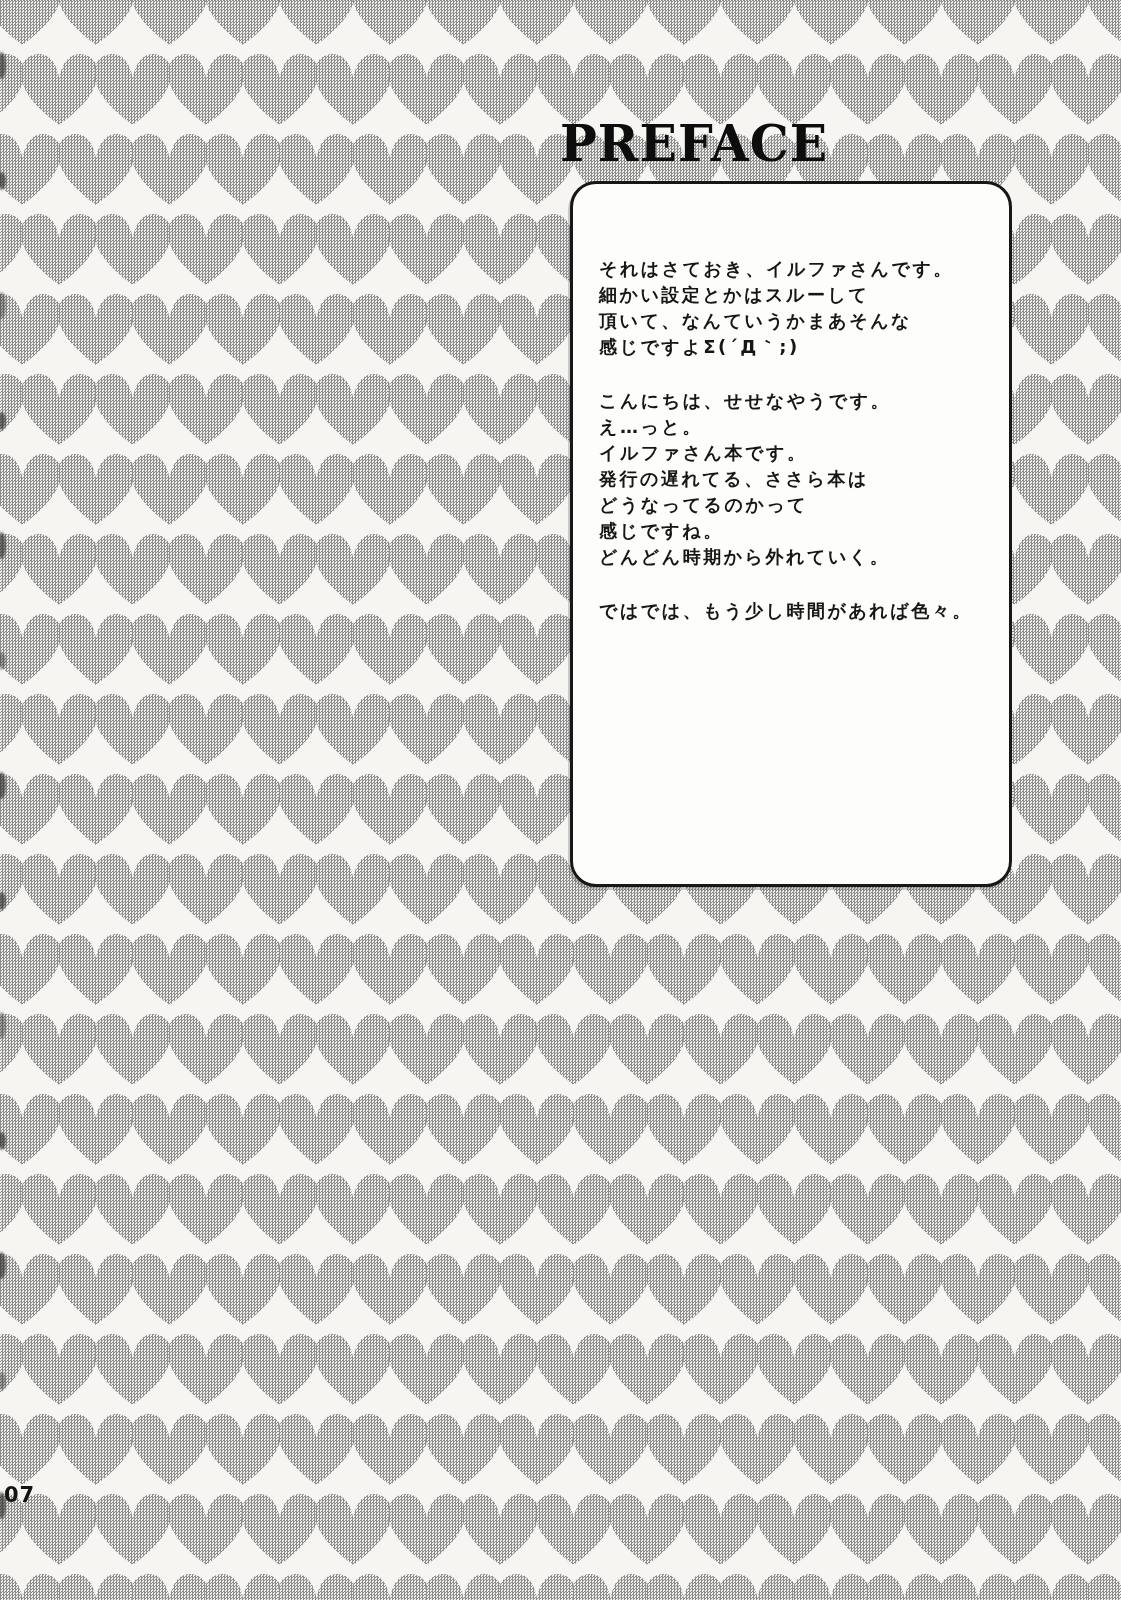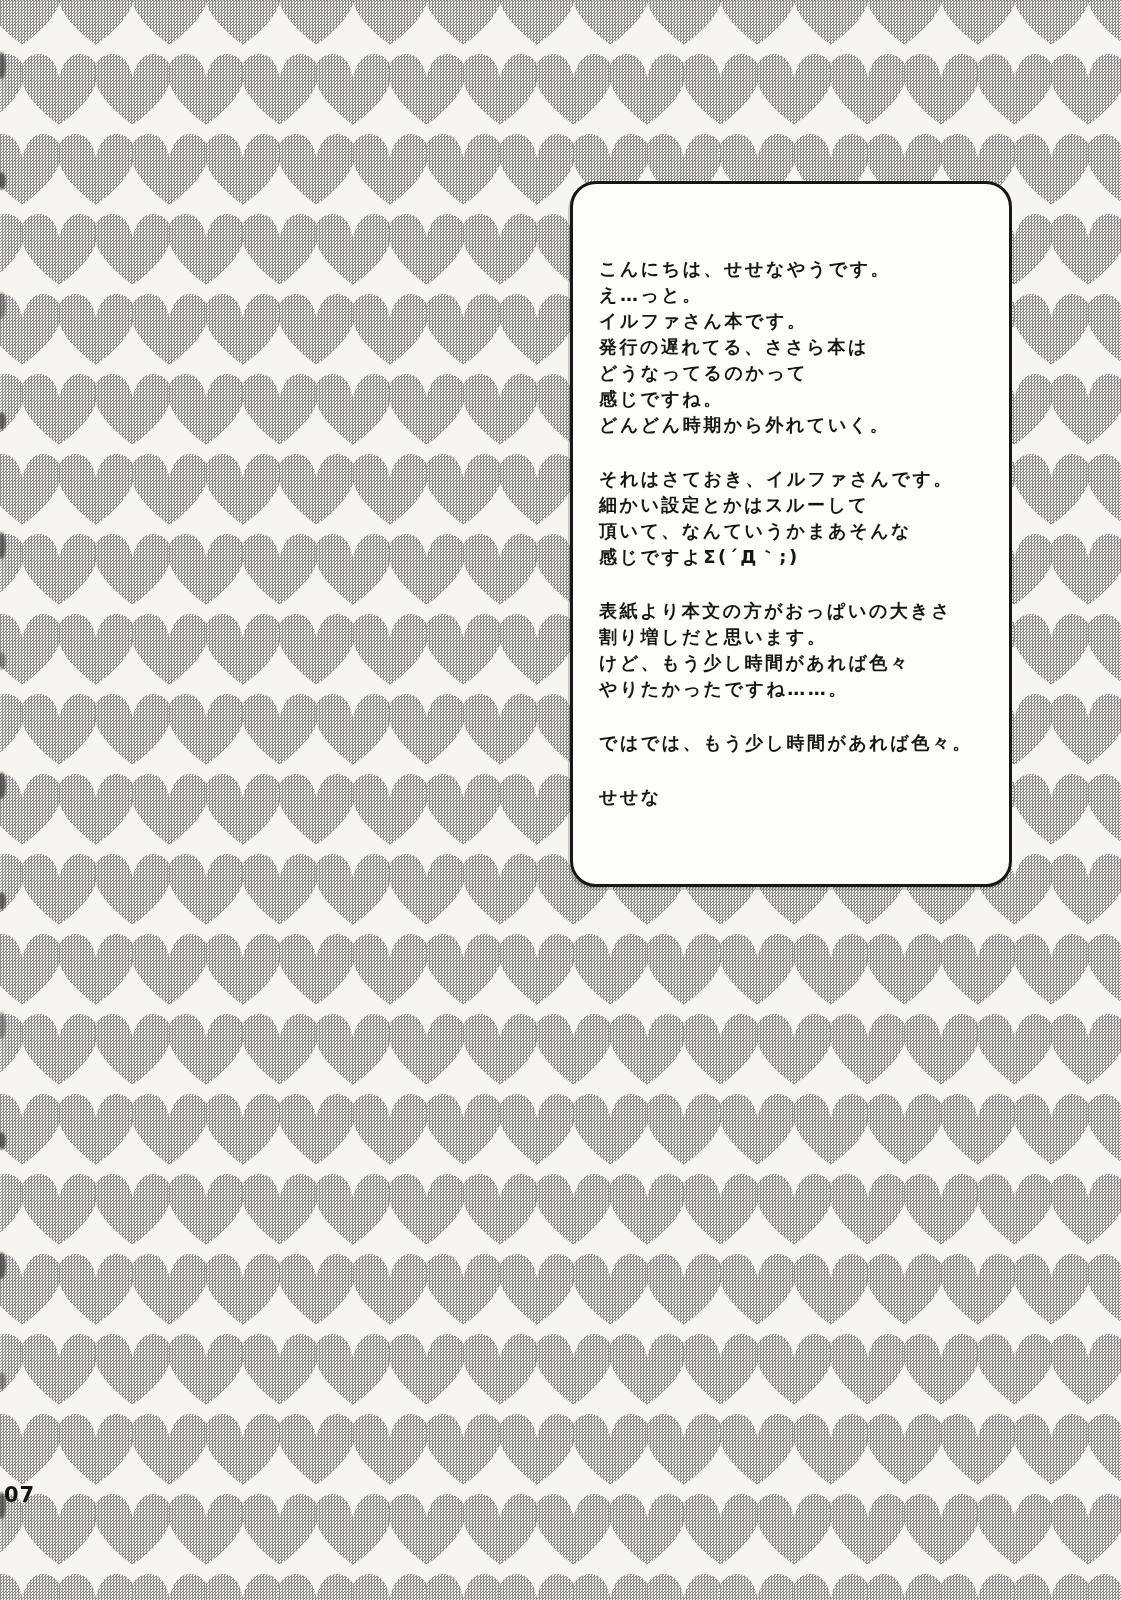--- a/index.html
+++ b/index.html
@@ -417,36 +417,32 @@
       <div class="mark" style="top: 652px; height: 18px; opacity: 0.38;"></div>
       <div class="mark" style="top: 772px; height: 27px; opacity: 0.6;"></div>
       <div class="mark" style="top: 892px; height: 18px; opacity: 0.6;"></div>
       <div class="mark" style="top: 1012px; height: 27px; opacity: 0.38;"></div>
       <div class="mark" style="top: 1132px; height: 18px; opacity: 0.6;"></div>
       <div class="mark" style="top: 1252px; height: 27px; opacity: 0.6;"></div>
       <div class="mark" style="top: 1372px; height: 18px; opacity: 0.38;"></div>
       <div class="mark" style="top: 1492px; height: 27px; opacity: 0.6;"></div>
     </div>
 
+  <div class="title">PREFACE</div>
 
   <div class="preface-box">
+    <p>それはさておき、イルファさんです。
+細かい設定とかはスルーして
+頂いて、なんていうかまあそんな
+感じですよΣ(´Д｀;)</p>
     <p>こんにちは、せせなやうです。
 え…っと。
 イルファさん本です。
 発行の遅れてる、ささら本は
 どうなってるのかって
 感じですね。
 どんどん時期から外れていく。</p>
-    <p>それはさておき、イルファさんです。
-細かい設定とかはスルーして
-頂いて、なんていうかまあそんな
-感じですよΣ(´Д｀;)</p>
-    <p>表紙より本文の方がおっぱいの大きさ
-割り増しだと思います。
-けど、もう少し時間があれば色々
-やりたかったですね……。</p>
     <p>ではでは、もう少し時間があれば色々。</p>
-    <p>せせな</p>
   </div>
 
   <div class="page-number">07</div>
 
 </div>
 
 </body></html>

